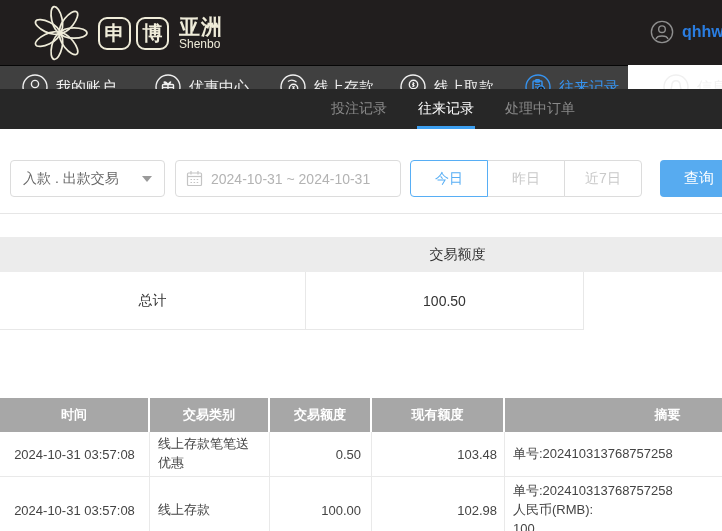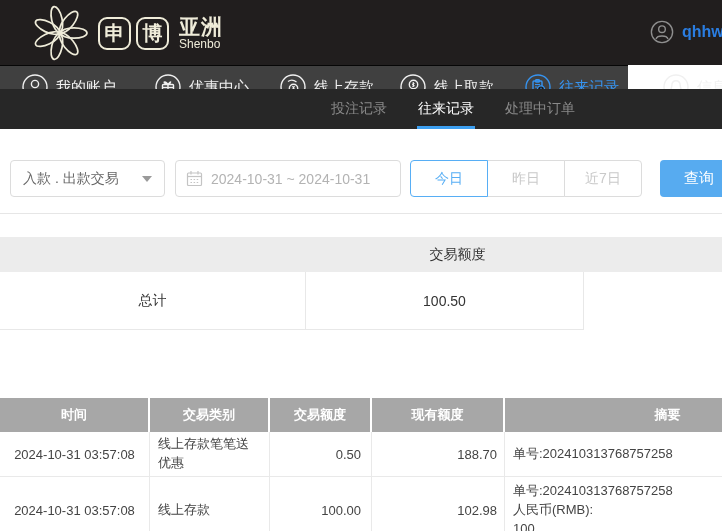--- a/index.html
+++ b/index.html
@@ -256,21 +256,21 @@
       <div class="hc c-cat" style="justify-content:center;padding:0">交易类别</div>
       <div class="hc c-amt" style="justify-content:center;padding:0">交易额度</div>
       <div class="hc c-bal" style="justify-content:center;padding:0">现有额度</div>
       <div class="hc c-sum" style="justify-content:center;padding:0">摘要</div>
     </div>
 
     <div class="tx-row row-1">
       <div class="tc c-time">2024-10-31 03:57:08</div>
       <div class="tc c-cat">线上存款笔笔送优惠</div>
       <div class="tc c-amt">0.50</div>
-      <div class="tc c-bal">188.70</div>
+      <div class="tc c-bal">103.48</div>
       <div class="tc c-sum">
         <span class="lines">
           <span>单号:202410313768757258</span>
         </span>
       </div>
     </div>
 
     <div class="tx-row row-2">
       <div class="tc c-time">2024-10-31 03:57:08</div>
       <div class="tc c-cat">线上存款</div>

